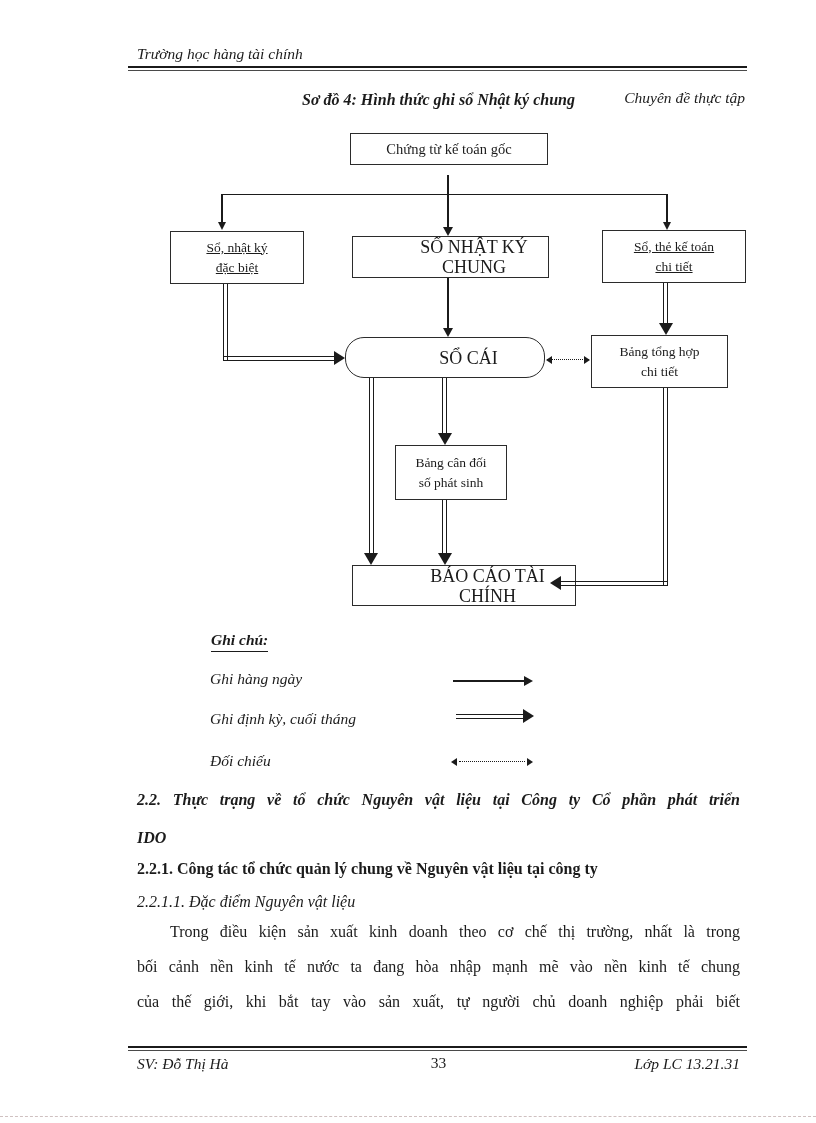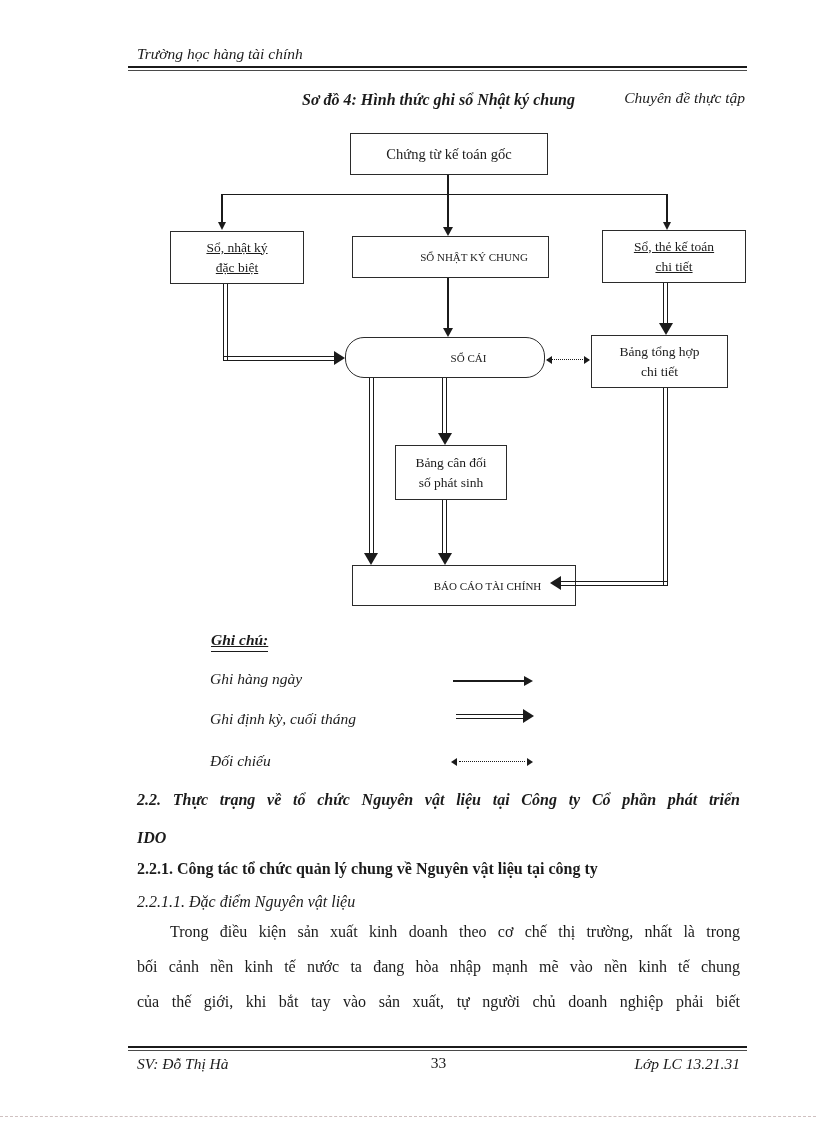--- a/index.html
+++ b/index.html
@@ -13,21 +13,21 @@
   .hf-text{position:absolute;font-style:italic;font-size:15.5px;white-space:nowrap;}
   .rule-thick{position:absolute;height:2px;background:#1b1b1b;}
   .rule-thin{position:absolute;height:1px;background:#4a4a4a;}
   
   .diagram-title{position:absolute;left:137px;top:91px;width:603px;text-align:center;
     font-weight:bold;font-style:italic;font-size:16px;white-space:nowrap;}
   
   .fc-box{position:absolute;box-sizing:border-box;border:1.4px solid #2b2b2b;background:#fff;
     display:flex;flex-direction:column;align-items:center;justify-content:center;
     text-align:center;line-height:20px;}
-  .f-lg{font-size:11px;padding-left:47px;}
+  .f-lg{font-size:18px;padding-left:47px;}
   .f-md{font-size:14.5px;}
   .f-sm{font-size:13.5px;}
   
   .vline{position:absolute;width:1.4px;background:#1b1b1b;}
   .vline.thick{width:2.2px;}
   .hline{position:absolute;height:1.4px;background:#1b1b1b;}
   .vdouble{position:absolute;width:5px;box-sizing:border-box;
     border-left:1.5px solid #1b1b1b;border-right:1.5px solid #1b1b1b;}
   .hdouble{position:absolute;height:5px;box-sizing:border-box;
     border-top:1.5px solid #1b1b1b;border-bottom:1.5px solid #1b1b1b;}
@@ -36,42 +36,42 @@
   .tri.down-sm{border-left:4px solid transparent;border-right:4px solid transparent;border-top:8px solid #1b1b1b;}
   .tri.down-md{border-left:5px solid transparent;border-right:5px solid transparent;border-top:9px solid #1b1b1b;}
   .tri.down-lg{border-left:7px solid transparent;border-right:7px solid transparent;border-top:12px solid #1b1b1b;}
   .tri.right-sm{border-top:4px solid transparent;border-bottom:4px solid transparent;border-left:6px solid #1b1b1b;}
   .tri.right-md{border-top:5px solid transparent;border-bottom:5px solid transparent;border-left:9px solid #1b1b1b;}
   .tri.right-lg{border-top:7px solid transparent;border-bottom:7px solid transparent;border-left:11px solid #1b1b1b;}
   .tri.left-sm{border-top:4px solid transparent;border-bottom:4px solid transparent;border-right:6px solid #1b1b1b;}
   .tri.left-lg{border-top:7px solid transparent;border-bottom:7px solid transparent;border-right:11px solid #1b1b1b;}
   
   .legend-title{position:absolute;left:211px;top:631px;font-size:15.5px;font-weight:bold;
-    font-style:italic;border-bottom:1.5px solid #1b1b1b;padding-bottom:2px;white-space:nowrap;text-decoration:underline;}
+    font-style:italic;border-bottom:1.5px solid #1b1b1b;padding-bottom:2px;white-space:nowrap;}
   .legend-label{position:absolute;left:210px;font-style:italic;font-size:15.5px;white-space:nowrap;}
   
   .doc-line{position:absolute;left:137px;width:603px;font-size:16px;
     text-align:justify;text-align-last:justify;white-space:normal;}
   .h-bi{font-weight:bold;font-style:italic;}
   .h-b{font-weight:bold;}
   .h-i{font-style:italic;}
   .page-edge{position:absolute;left:0;top:1116px;width:816px;height:0;
     border-top:1.5px dashed #cfc0c0;}
 </style>
 </head>
 <body>
 
 <div class="hf-text" style="left:137px;top:45px;">Trường học hàng tài chính</div>
 <div class="hf-text" style="right:71px;top:45px;margin-top:44px;">Chuyên đề thực tập</div>
 <div class="rule-thick" style="left:128px;top:66px;width:619px;"></div>
 <div class="rule-thin" style="left:128px;top:69.5px;width:619px;"></div>
 
 <div class="diagram-title">Sơ đồ 4: Hình thức ghi sổ Nhật ký chung</div>
 
-<div class="fc-box f-md" style="left:350px;top:133px;width:198px;height:42px;">
+<div class="fc-box f-md" style="left:350px;top:133px;width:198px;height:32px;">
   <span>Chứng từ kế toán gốc</span>
 </div>
 <div class="fc-box f-sm" style="left:170px;top:231px;width:134px;height:53px;text-decoration:underline;">
   <span>Sổ, nhật ký</span>
   <span>đặc biệt</span>
 </div>
 <div class="fc-box f-lg" style="left:352px;top:236px;width:197px;height:42px;">
   <span>SỔ NHẬT KÝ CHUNG</span>
 </div>
 <div class="fc-box f-sm" style="left:602px;top:230px;width:144px;height:53px;text-decoration:underline;">

